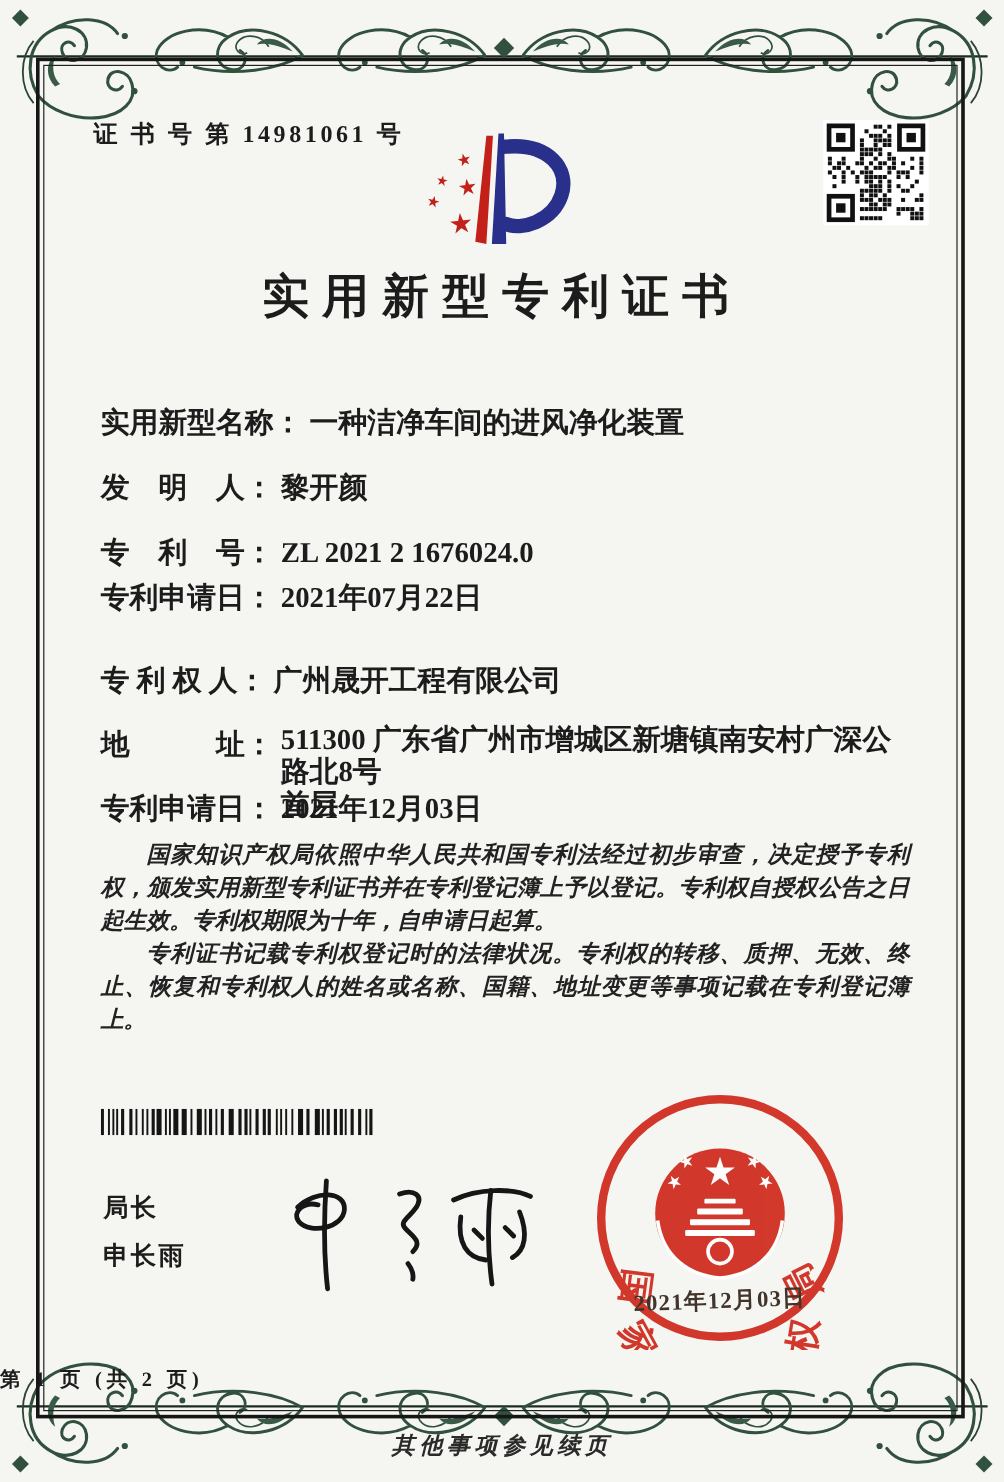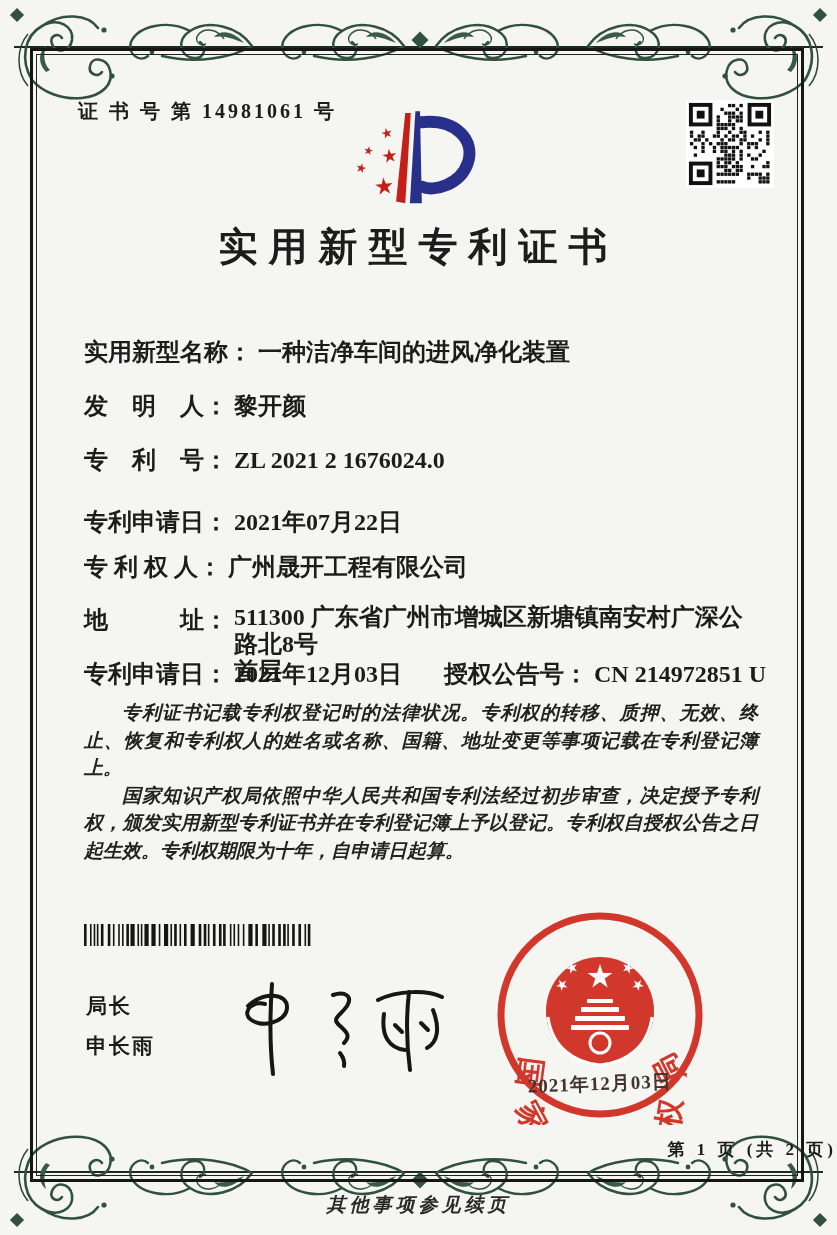--- a/index.html
+++ b/index.html
@@ -41,21 +41,21 @@
   }
   .body-paras p{margin:0;text-indent:2em;}
   .barcode{left:84px;top:924px;}
   .signer{left:86px;font-size:21px;font-weight:700;
     font-family:"Liberation Sans","DejaVu Sans",sans-serif;letter-spacing:2px;}
   .signer.role{top:992px;}
   .signer.name{top:1032px;}
   .sig{left:212px;top:968px;}
   .seal{left:490px;top:905px;}
   .page-info{
-    left:0;top:1138px;width:837px;text-align:right;
+    left:0;top:1138px;width:837px;text-align:left;
     font-size:17px;font-weight:700;letter-spacing:4px;
   }
   .foot-note{
     left:0;top:1192px;width:837px;text-align:center;
     font-size:19px;font-weight:600;font-style:italic;letter-spacing:4px;color:#2a2a2a;
   }
 </style>
 </head>
 <body>
 
@@ -286,39 +286,36 @@
 
 <div class="abs field-row" style="top:336px">
   <span class="lab">实用新型名称：</span><span class="val">一种洁净车间的进风净化装置</span>
 </div>
 <div class="abs field-row" style="top:390px">
   <span class="lab">发　明　人：</span><span class="val">黎开颜</span>
 </div>
 <div class="abs field-row" style="top:444px">
   <span class="lab">专　利　号：</span><span class="val">ZL 2021 2 1676024.0</span>
 </div>
-<div class="abs field-row" style="top:506px">
+<div class="abs field-row" style="top:482px">
   <span class="lab">专利申请日：</span><span class="val">2021年07月22日</span>
 </div>
 <div class="abs field-row" style="top:551px">
   <span class="lab">专 利 权 人：</span><span class="val">广州晟开工程有限公司</span>
 </div>
 <div class="abs field-row" style="top:604px">
   <span class="lab">地　　　址：</span><span class="addr-wrap"><span>511300 广东省广州市增城区新塘镇南安村广深公路北8号</span><br><span>首层</span></span>
 </div>
 <div class="abs field-row" style="top:658px">
   <span class="lab">专利申请日：</span><span class="val">2021年12月03日</span>
-  <span class="grant-pair2">
-    <span class="lab">授权公告号：</span><span class="val">CN 214972851 U</span>
-  </span>
 </div>
 
 <div class="abs body-paras">
+  <p>国家知识产权局依照中华人民共和国专利法经过初步审查，决定授予专利权，颁发实用新型专利证书并在专利登记簿上予以登记。专利权自授权公告之日起生效。专利权期限为十年，自申请日起算。</p>
   <p>专利证书记载专利权登记时的法律状况。专利权的转移、质押、无效、终止、恢复和专利权人的姓名或名称、国籍、地址变更等事项记载在专利登记簿上。</p>
-  <p>国家知识产权局依照中华人民共和国专利法经过初步审查，决定授予专利权，颁发实用新型专利证书并在专利登记簿上予以登记。专利权自授权公告之日起生效。专利权期限为十年，自申请日起算。</p>
 </div>
 
 <svg class="abs barcode" width="232" height="22" viewBox="0 0 232 22" xmlns="http://www.w3.org/2000/svg">
   <g id="barcode-bars" fill="#151515">
       <rect x="0" y="0" width="2.6" height="22"></rect>
       <rect x="5.983107328414917" y="0" width="1.6" height="22"></rect>
       <rect x="9.671103954315186" y="0" width="1.6" height="22"></rect>
       <rect x="12.840092062950134" y="0" width="1.6" height="22"></rect>
       <rect x="16.887026369571686" y="0" width="2.6" height="22"></rect>
       <rect x="23.775608201976866" y="0" width="2.6" height="22"></rect>

